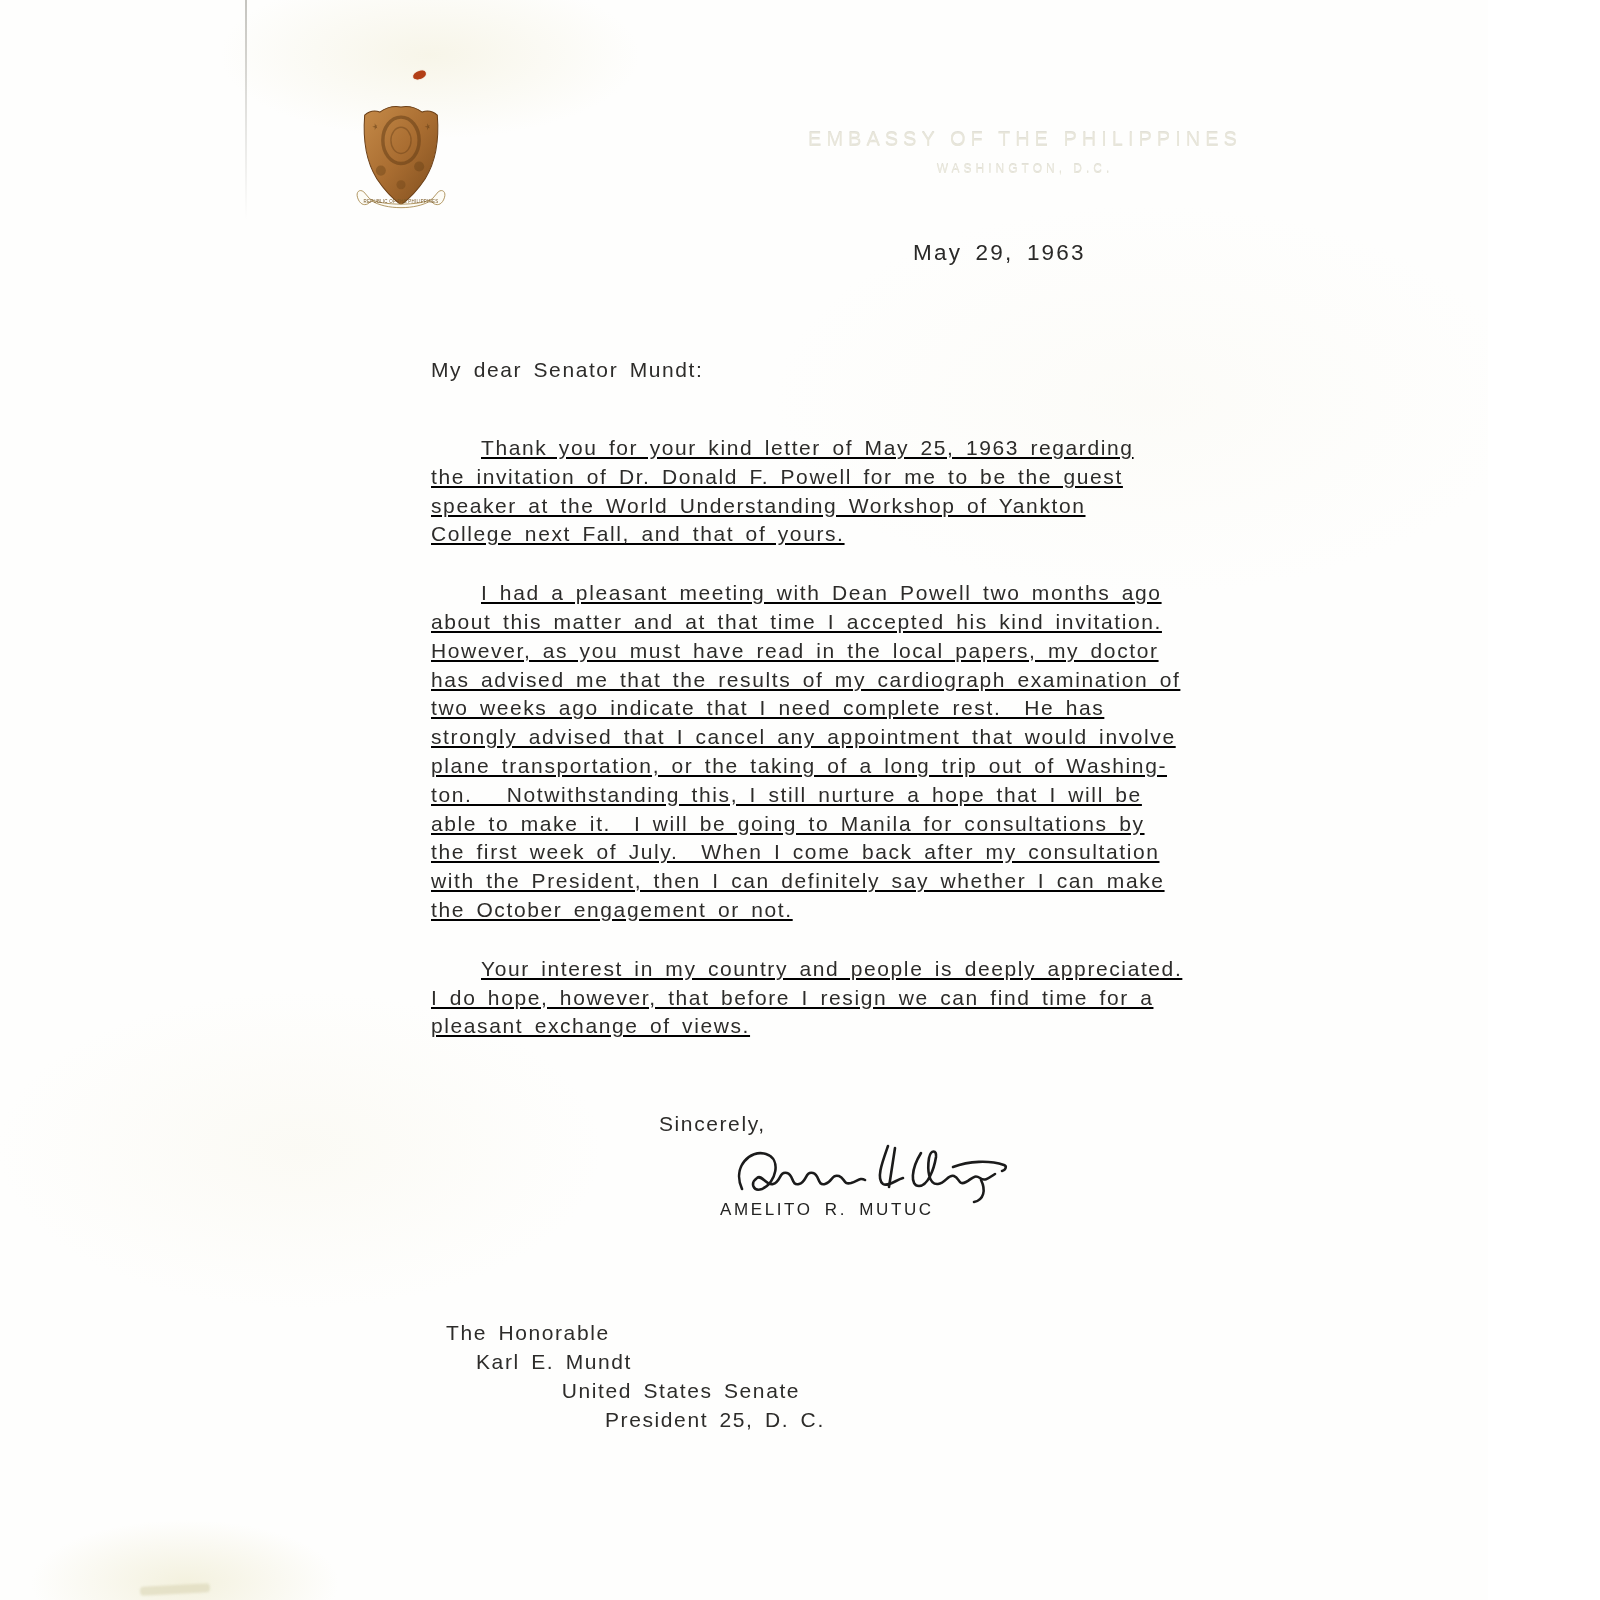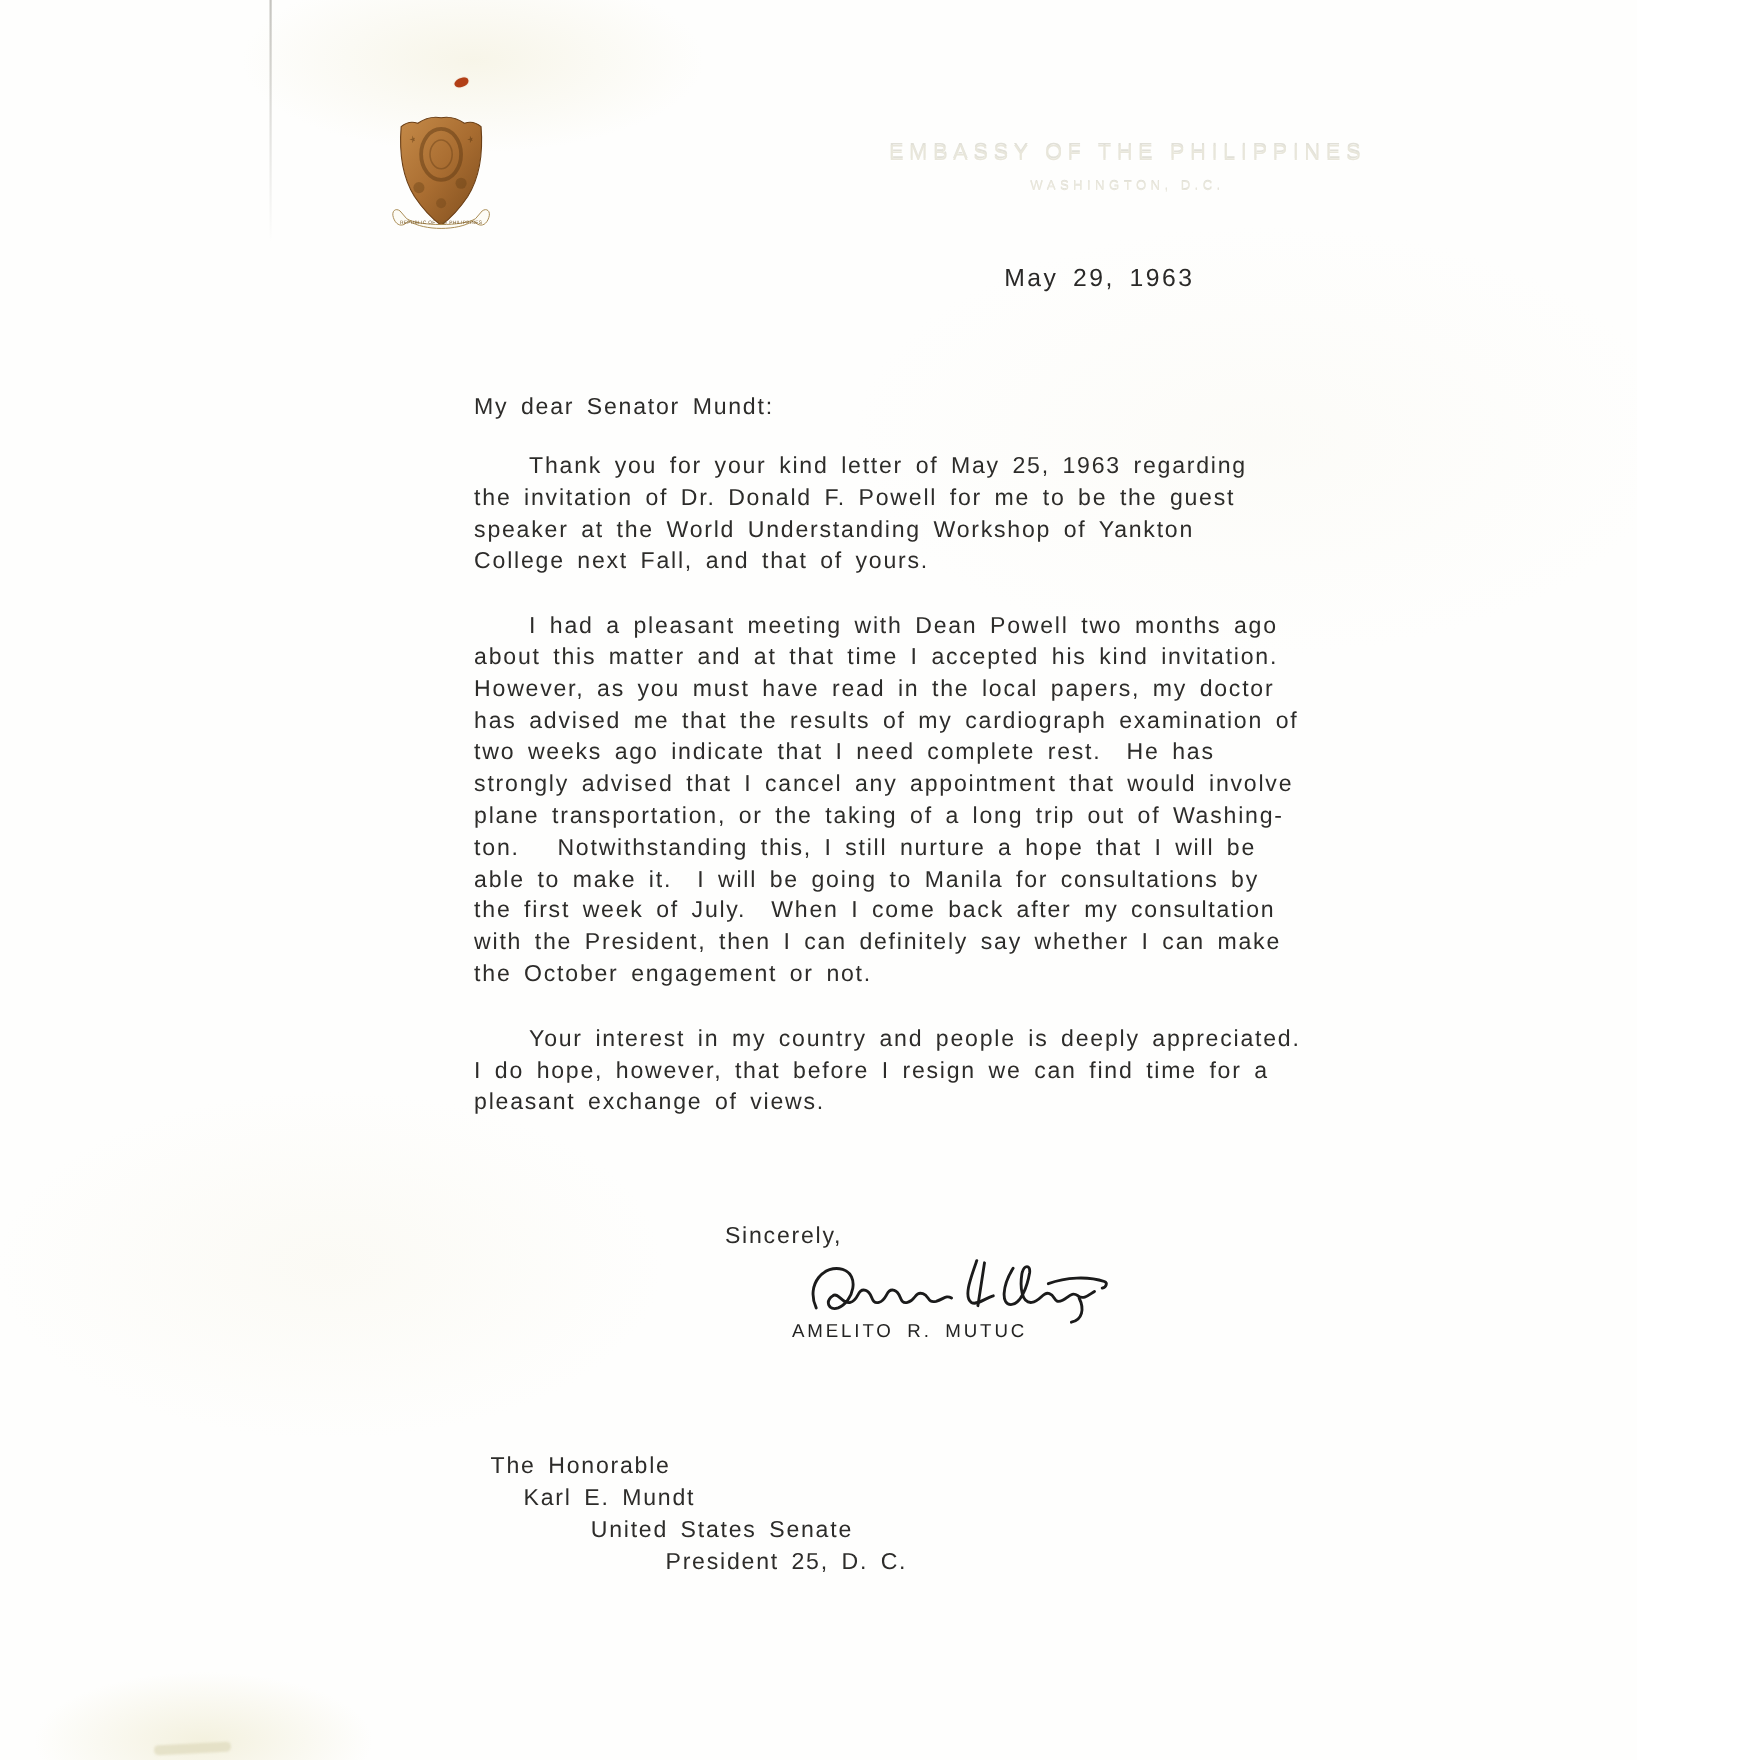--- a/index.html
+++ b/index.html
@@ -75,21 +75,21 @@
     letter-spacing: 2.2px;
     word-spacing: 5px;
     color: #2a2928;
   }
   .salutation {
     position: absolute;
     left: 431px; top: 358px; text-align: right;
   }
   .body-block {
     position: absolute;
-    left: 431px; top: 410px; width: 840px;
+    left: 431px; top: 434px; width: 840px; text-decoration: underline;
   }
   .para {
     white-space: pre-wrap;
     line-height: 28.8px;
     text-indent: 50px;
     margin: 0 0 30px 0;
   }
   .valediction {
     position: absolute;
     left: 659px; top: 1112px;
@@ -107,21 +107,21 @@
     color: #232322;
   }
   .recipient {
     position: absolute;
     left: 432px; top: 1318px;
     line-height: 29px;
   }
   .recipient .r-line { white-space: pre; }
   .recipient .indent-0 { margin-left: 14px; }
   .recipient .indent-1 { margin-left: 44px; }
-  .recipient .indent-2 { margin-left: 105px; }
+  .recipient .indent-2 { margin-left: 105px; text-align: center; }
   .recipient .indent-3 { margin-left: 173px; }
 </style>
 </head>
 <body>
 
 <div id="canvas">
 
   <div class="page-edge-left"></div>
   <div class="page-edge-bottom"></div>
   <div class="ink-speck"></div>

